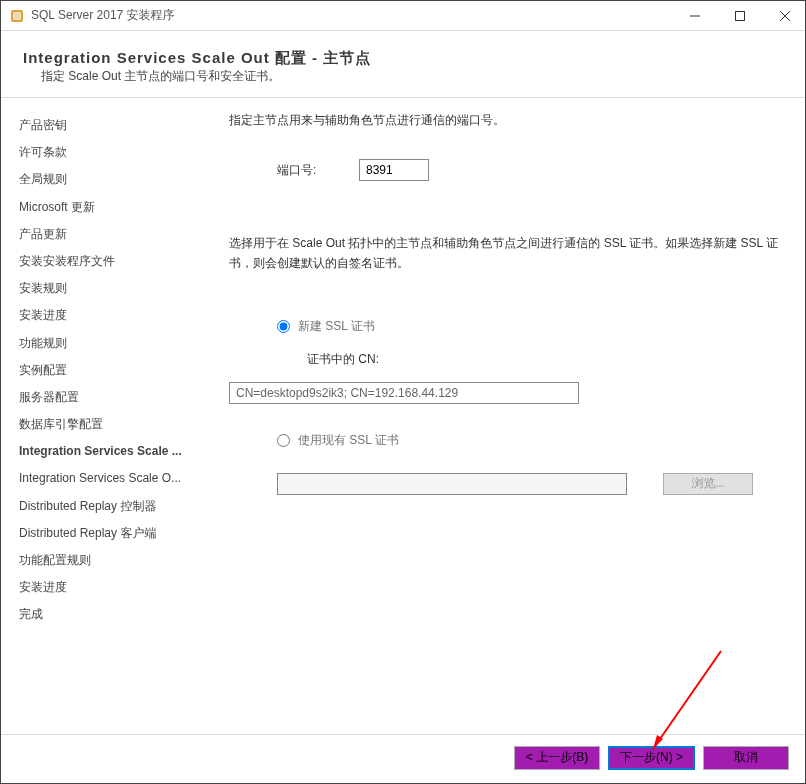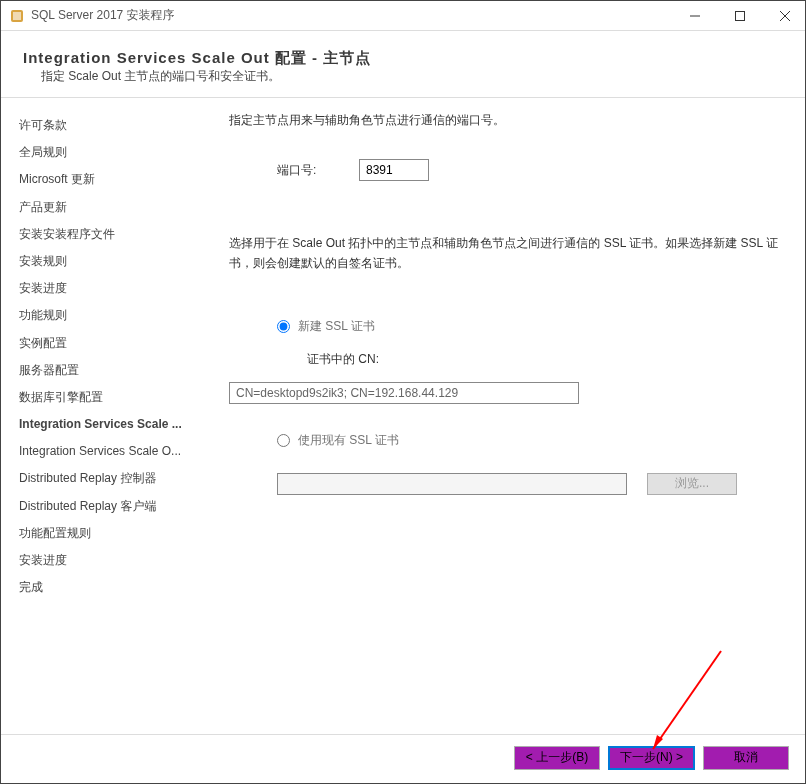--- a/index.html
+++ b/index.html
@@ -100,26 +100,26 @@
 .browse-input { width: 350px; margin-left: 48px; background: #f5f5f5; }
 .desc-block { font-size: 12px; color: #333; line-height: 1.7; margin-top: 52px; margin-bottom: 44px; }
 .radio-row { display: flex; align-items: center; margin-left: 48px; margin-bottom: 16px; }
 .radio-row input[type=radio] { margin-right: 8px; }
 .radio-label { font-size: 12px; color: #737373; }
 .cn-label-row { margin-left: 78px; margin-bottom: 14px; font-size: 12px; }
 .browse-row { display: flex; align-items: center; margin-top: 10px; }
 .browse-btn {
   width: 90px;
   height: 22px;
-  margin-left: 20px;
+  margin-left: 36px;
   background: #e1e1e1;
   border: 1px solid #adadad;
   color: #999;
   font-size: 12px;
-  font-family: Liberation Sans, sans-serif;
+  font-family: Liberation Serif, serif;
   cursor: default;
 }
 .footer {
   border-top: 1px solid #ddd;
   height: 46px;
   display: flex;
   align-items: center;
   justify-content: flex-end;
   padding-right: 18px;
   gap: 8px;
@@ -173,20 +173,21 @@
   </div>
 </div>
 
 <div class="header-section">
   <div class="page-title">Integration  Services  Scale  Out 配置 - 主节点</div>
   <div class="page-subtitle">指定 Scale Out 主节点的端口号和安全证书。</div>
 </div>
 
 <div class="content-area">
   <div class="sidebar" id="sidebar">
+        <div class="sidebar-item">产品密钥</div>
         <div class="sidebar-item">许可条款</div>
         <div class="sidebar-item">全局规则</div>
         <div class="sidebar-item">Microsoft 更新</div>
         <div class="sidebar-item">产品更新</div>
         <div class="sidebar-item">安装安装程序文件</div>
         <div class="sidebar-item">安装规则</div>
         <div class="sidebar-item">安装进度</div>
         <div class="sidebar-item">功能规则</div>
         <div class="sidebar-item">实例配置</div>
         <div class="sidebar-item">服务器配置</div>

